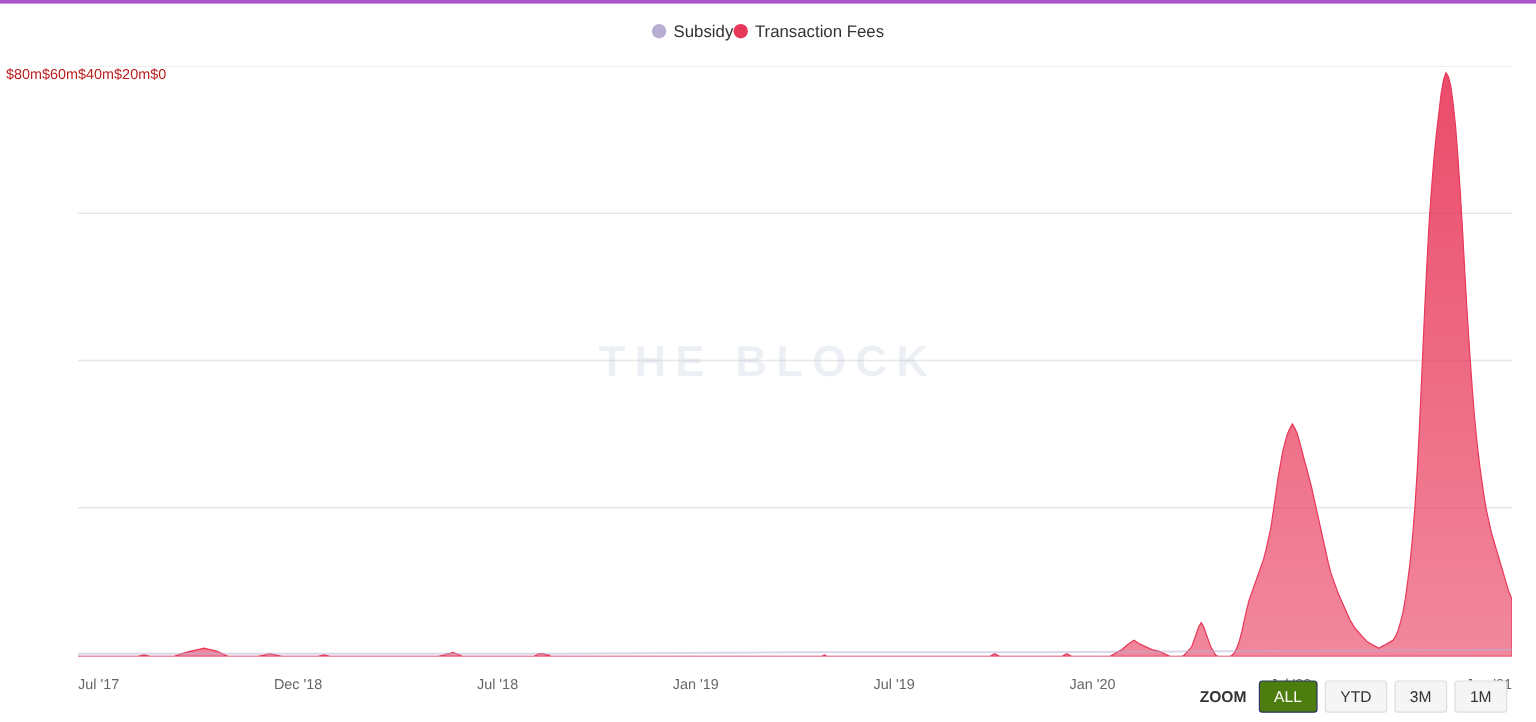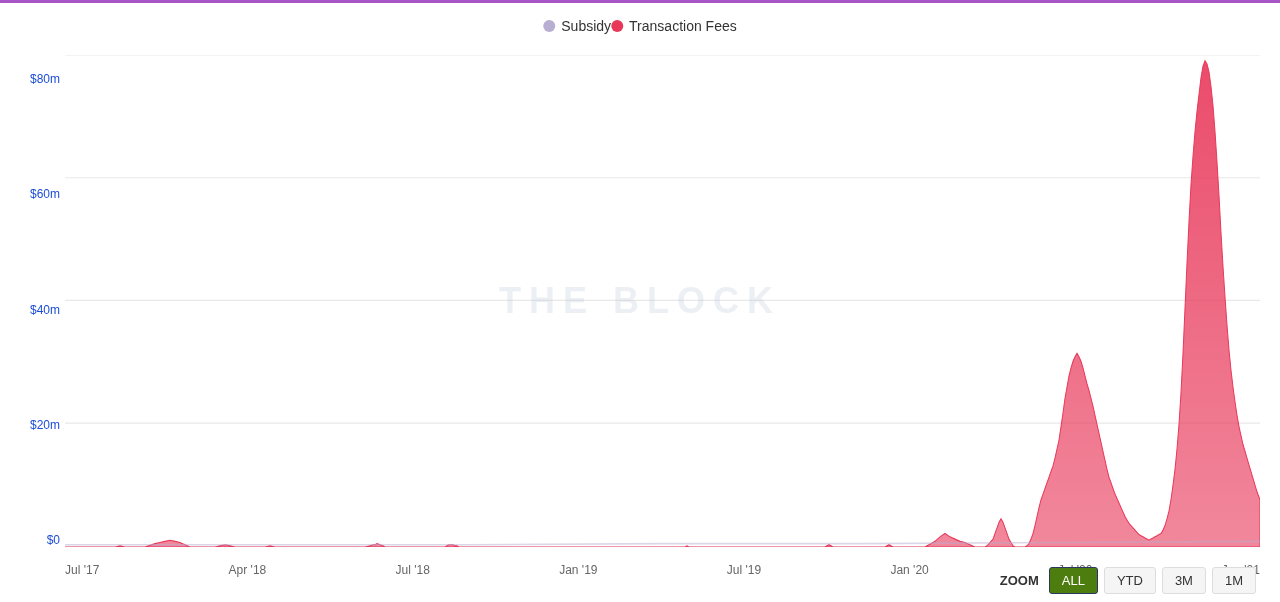--- a/index.html
+++ b/index.html
@@ -58,27 +58,27 @@
     }
 
     .legend-dot-fees {
       background: #e8385a;
     }
 
     
     .y-labels {
       position: absolute;
       left: 5px;
-      top: 72px;
+      top: 55px;
       bottom: 55px;
       display: flex;
-      flex-direction: column;
+      flex-direction: row;
       justify-content: space-between;
       font-size: 12px;
-      color: #1d4ed8;
+      color: #b91c1c;
       width: 55px;
       text-align: right;
     }
 
     
     .x-labels {
       position: absolute;
       bottom: 25px;
       left: 65px;
       right: 20px;
@@ -216,21 +216,21 @@
         L960,437 L962,436 L964,434 L966,430 L968,425 L970,418 L972,410 L974,402 L976,395 L978,390 L980,385 L982,380 L984,375 L986,370 L988,365 L990,358 L992,350 L994,342 L996,330 L998,318 L1000,305 L1002,295 L1004,285 L1006,278 L1008,272 L1010,268 L1012,265 L1014,268 L1016,272 L1018,278 L1020,285 L1022,292 L1024,298 L1026,305 L1028,312 L1030,320 L1032,328 L1034,336 L1036,344 L1038,352 L1040,360 L1042,368 L1044,375 L1046,380 L1048,385 L1050,390 L1052,394 L1054,398 L1056,402 L1058,406 L1060,410 L1062,413 L1064,416 L1066,418 L1068,420 L1070,422 L1072,424 L1074,426 L1076,427 L1078,428 L1080,429 L1082,430 L1084,431 L1086,430 L1088,429 L1090,428 L1092,427 L1094,426 L1096,425 L1098,422 L1100,418 L1102,412 L1104,405 L1106,395 L1108,382 L1110,368 L1112,350 L1114,328 L1116,300 L1118,265 L1120,225 L1122,185 L1124,148 L1126,115 L1128,90 L1130,68 L1132,50 L1134,35 L1136,20 L1138,10 L1140,5 L1142,8 L1144,15 L1146,28 L1148,45 L1150,68 L1152,95 L1154,125 L1156,158 L1158,188 L1160,215 L1162,240 L1164,262 L1166,280 L1168,295 L1170,308 L1172,320 L1174,330 L1176,338 L1178,346 L1180,352 L1182,358 L1184,364 L1186,370 L1188,376 L1190,382 L1192,388 L1195,395
         L1195,437
         Z
       "></path>
 
     <path fill="none" stroke="#b8aed2" stroke-width="1.5" opacity="0.5" d="M0,435 L200,435 L400,435 L600,434 L800,434 L1000,433 L1195,432"></path>
   </svg>
 
   <div class="x-labels">
     <span>Jul '17</span>
-    <span>Apr '18</span>
+    <span>Dec '18</span>
     <span>Jul '18</span>
     <span>Jan '19</span>
     <span>Jul '19</span>
     <span>Jan '20</span>
     <span>Jul '20</span>
     <span>Jan '21</span>
   </div>
 
   <div class="watermark">THE BLOCK</div>
 

